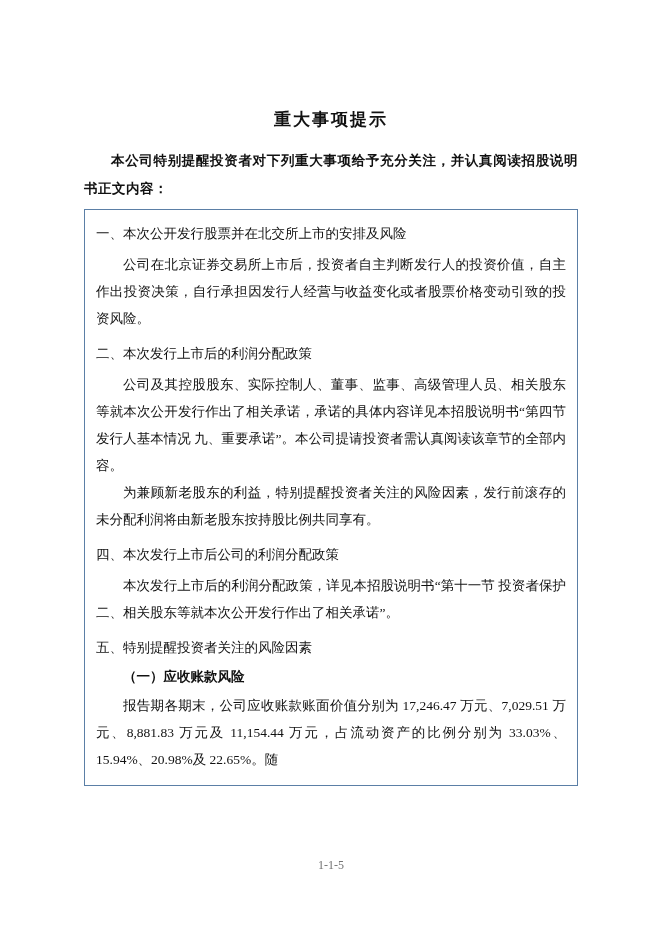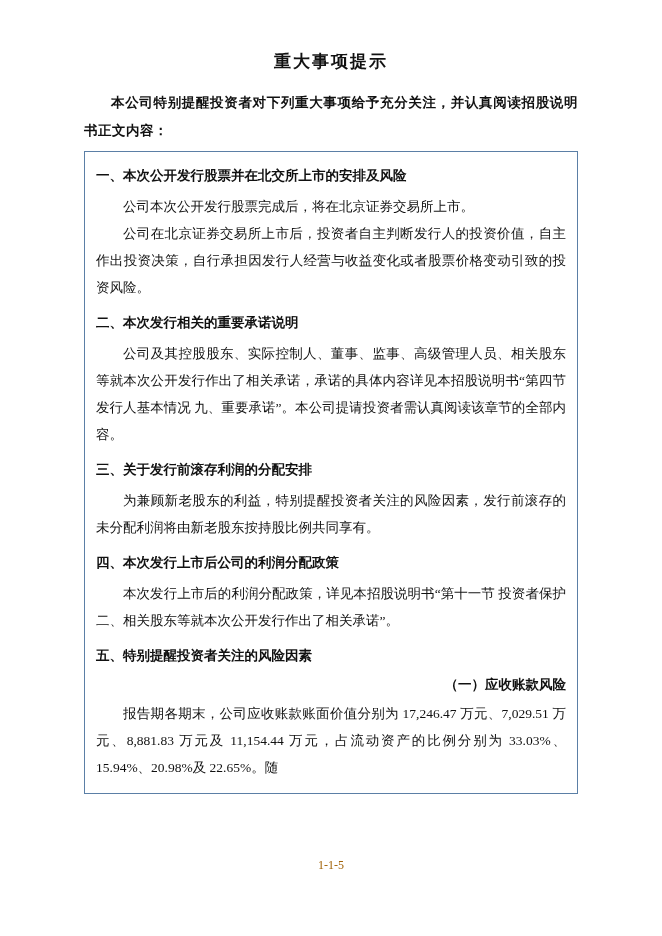--- a/index.html
+++ b/index.html
@@ -3,21 +3,21 @@
 <meta charset="utf-8">
 <style>
   html, body { margin: 0; padding: 0; background: #ffffff; }
   .page {
     position: relative;
     width: 662px;
     height: 936px;
     margin: 0 auto;
     background: #ffffff;
     box-sizing: border-box;
-    padding: 50px 84px 0 84px;
+    padding: 108px 84px 0 84px;
     font-family: "Liberation Serif", "DejaVu Serif", serif;
     color: #111111;
   }
   .title {
     margin: 0 0 16px 0;
     text-align: center;
     font-size: 17px;
     font-weight: bold;
     letter-spacing: 2px;
   }
@@ -30,67 +30,64 @@
     text-align: justify;
     letter-spacing: 0.5px;
   }
   .box {
     border: 1px solid #5b7fa6;
     padding: 2px 11px 12px 11px;
   }
   .sec-heading {
     margin: 12px 0 8px 0;
     font-size: 13.5px;
-    font-weight: bold;
+    font-weight: normal;
     line-height: 19px;
   }
   .para {
     margin: 0;
     font-size: 13.5px;
     line-height: 27px;
     text-indent: 2em;
     text-align: justify;
   }
   .subheading {
     margin: 10px 0 6px 0;
     font-size: 13.5px;
     font-weight: bold;
     line-height: 19px;
     text-indent: 2em;
-    text-align: right;
   }
   .footer {
     position: absolute;
     top: 858px;
     left: 0;
     width: 100%;
     text-align: center;
     font-size: 12px;
-    color: #a16207;
+    color: #737373;
   }
 </style>
 </head>
 <body>
 
 <div class="page">
 
   <h1 class="title">重大事项提示</h1>
 
   <p class="intro">本公司特别提醒投资者对下列重大事项给予充分关注，并认真阅读招股说明书正文内容：</p>
 
   <div class="box" style="border-color: rgb(91, 127, 166);">
 
     <h2 class="sec-heading">一、本次公开发行股票并在北交所上市的安排及风险</h2>
-    <p class="para">公司本次公开发行股票完成后，将在北京证券交易所上市。</p>
     <p class="para">公司在北京证券交易所上市后，投资者自主判断发行人的投资价值，自主作出投资决策，自行承担因发行人经营与收益变化或者股票价格变动引致的投资风险。</p>
 
-    <h2 class="sec-heading">二、本次发行相关的重要承诺说明</h2>
+    <h2 class="sec-heading">二、本次发行上市后的利润分配政策</h2>
     <p class="para">公司及其控股股东、实际控制人、董事、监事、高级管理人员、相关股东等就本次公开发行作出了相关承诺，承诺的具体内容详见本招股说明书“第四节 发行人基本情况 九、重要承诺”。本公司提请投资者需认真阅读该章节的全部内容。</p>
 
-    <h2 class="sec-heading">三、关于发行前滚存利润的分配安排</h2>
     <p class="para">为兼顾新老股东的利益，特别提醒投资者关注的风险因素，发行前滚存的未分配利润将由新老股东按持股比例共同享有。</p>
 
     <h2 class="sec-heading">四、本次发行上市后公司的利润分配政策</h2>
     <p class="para">本次发行上市后的利润分配政策，详见本招股说明书“第十一节 投资者保护 二、相关股东等就本次公开发行作出了相关承诺”。</p>
 
     <h2 class="sec-heading">五、特别提醒投资者关注的风险因素</h2>
     <h3 class="subheading">（一）应收账款风险</h3>
     <p class="para">报告期各期末，公司应收账款账面价值分别为 17,246.47 万元、7,029.51 万元、8,881.83 万元及 11,154.44 万元，占流动资产的比例分别为 33.03%、15.94%、20.98%及 22.65%。随</p>
 
   </div>

